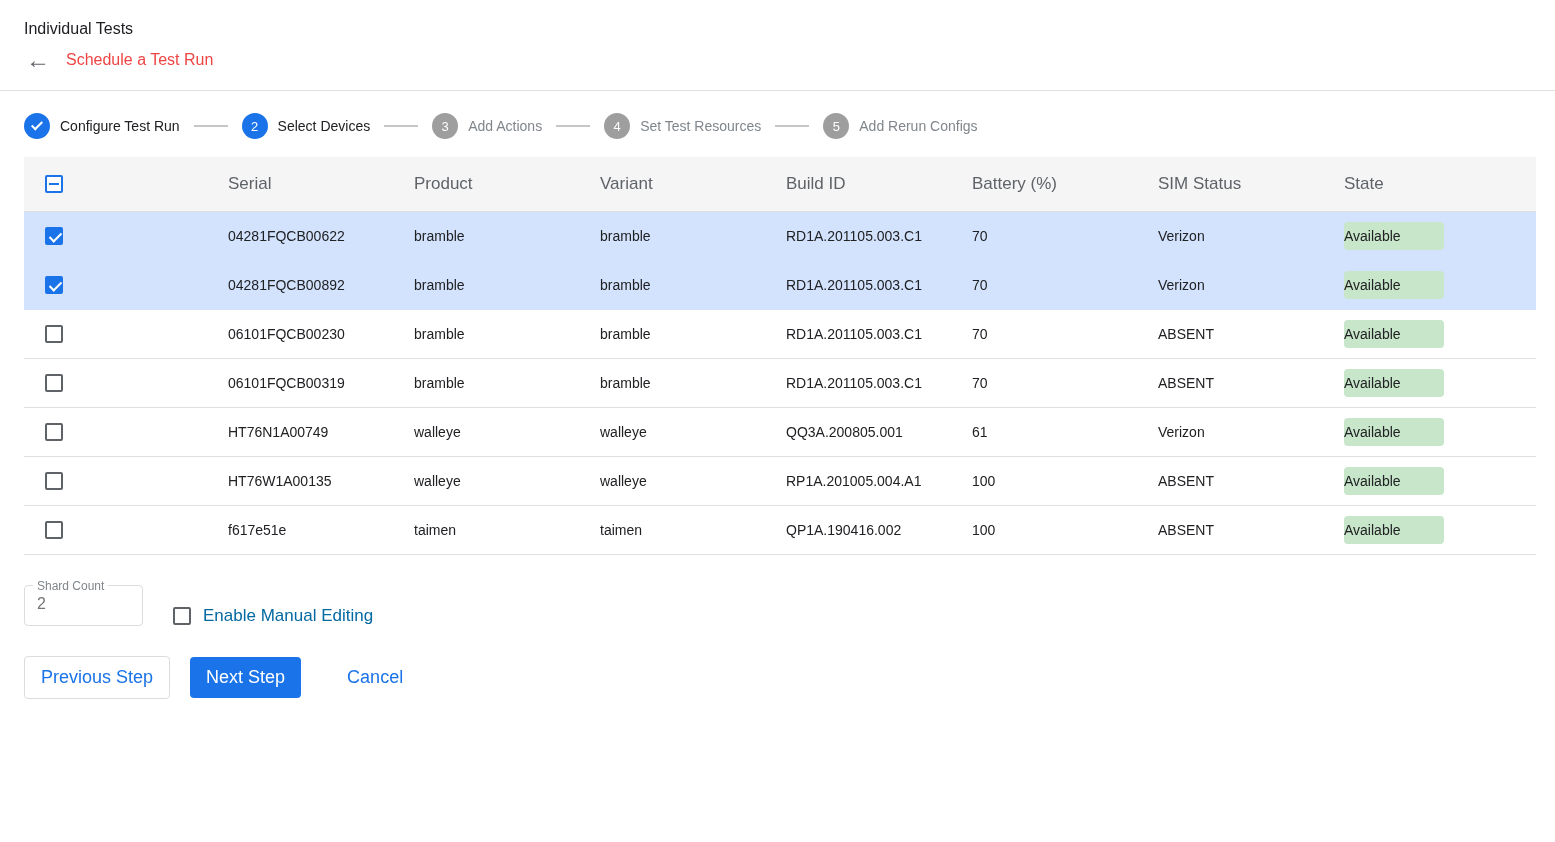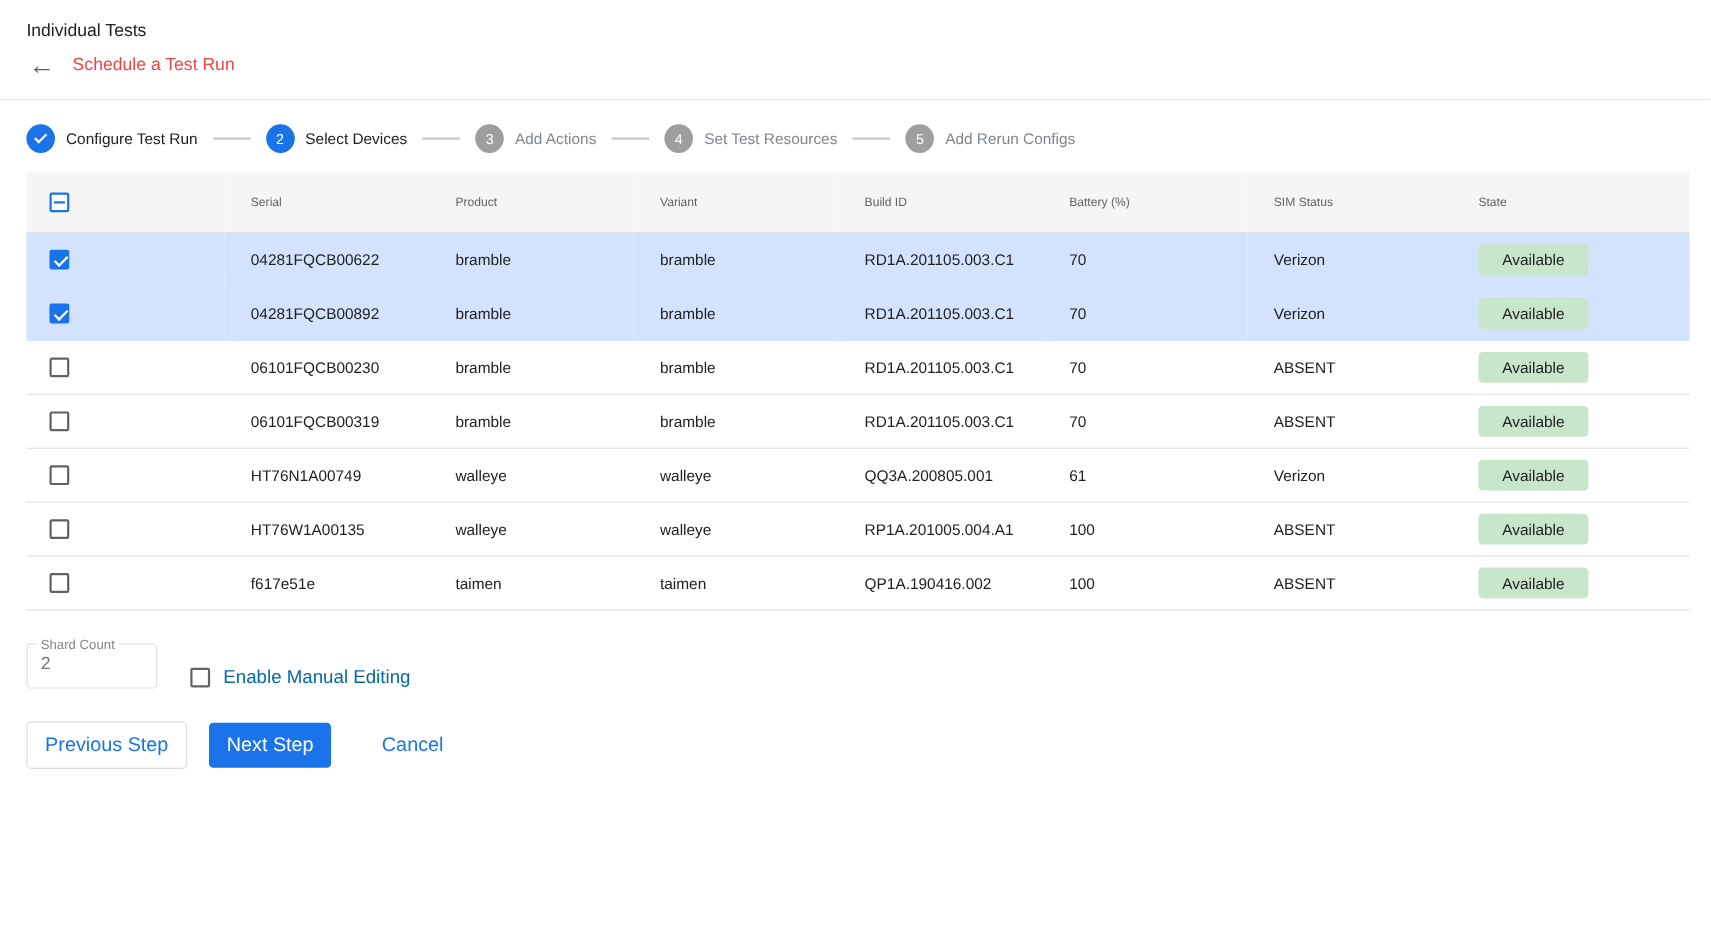--- a/index.html
+++ b/index.html
@@ -38,21 +38,21 @@
     border: solid #fff; border-width: 0 2px 2px 0;
     transform: rotate(45deg); margin-top: -3px;
   }
   .connector { width: 34px; height: 2px; background: #c4c7c5; margin: 0 14px; flex: none; }
 
   
   .device-table-wrap { margin: 18px 19px 0 24px; }
   table { width: 100%; border-collapse: collapse; table-layout: fixed; }
   thead th {
     background: #f5f5f5; height: 54px; text-align: left;
-    font-size: 11px; font-weight: 400; color: #5f6368;
+    font-size: 17px; font-weight: 400; color: #5f6368;
     padding-left: 24px; border-bottom: 1px solid #e0e0e0;
   }
   thead th.cb-cell, tbody td.cb-cell { padding-left: 21px; }
   tbody td {
     height: 49px; font-size: 14px; color: #202124;
     padding-left: 24px; border-bottom: 1px solid #e0e0e0;
   }
   tbody tr { cursor: pointer; }
   tbody tr.selected td { background: #d3e3fd; border-bottom-color: #d3e3fd; }
 
@@ -68,21 +68,21 @@
     width: 5px; height: 10px;
     border: solid #fff; border-width: 0 2px 2px 0; transform: rotate(45deg);
   }
   .checkbox.indeterminate { border-color: #1a73e8; }
   .checkbox.indeterminate::after {
     content: ""; position: absolute; left: 2px; top: 6px;
     width: 10px; height: 2px; background: #1a73e8;
   }
 
   .badge {
-    display: inline-block; width: 100px; text-align: center;
+    display: inline-block; width: 100px; text-align: left;
     padding: 6px 0; background: #c8e6c9; color: #202124;
     border-radius: 4px; font-size: 14px;
   }
 
   
   .form-row {
     display: flex; align-items: flex-end;
     margin: 24px 24px 0 24px; gap: 20px;
   }
   fieldset.field {

